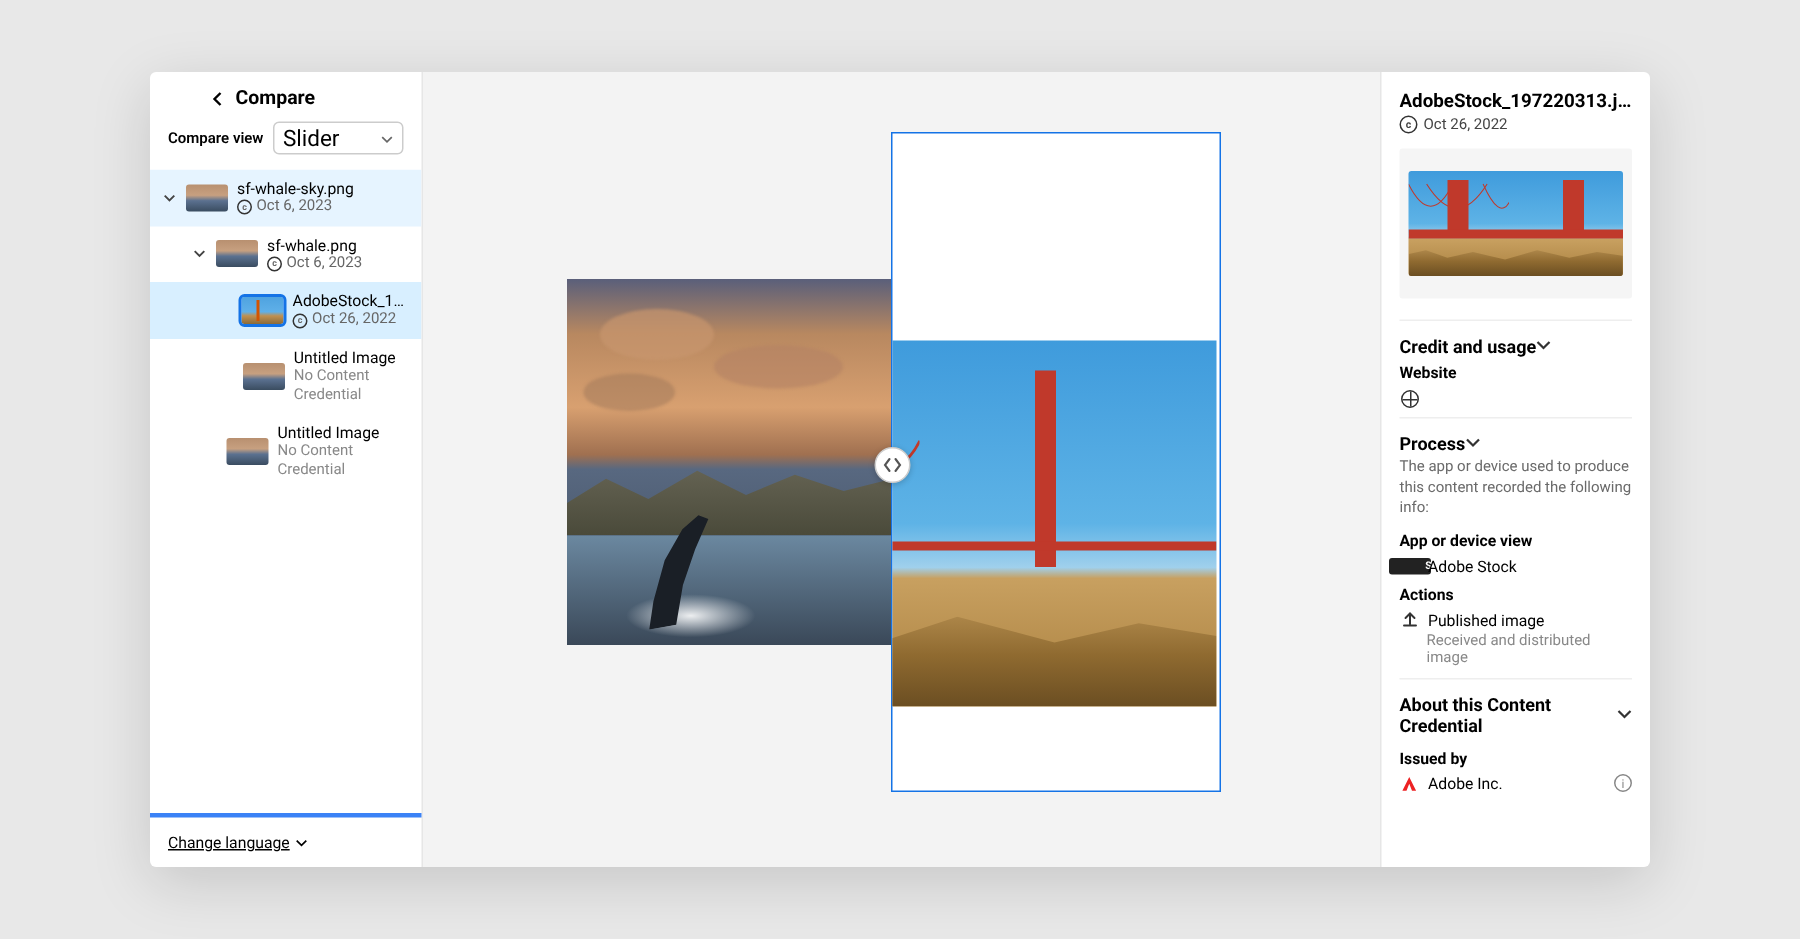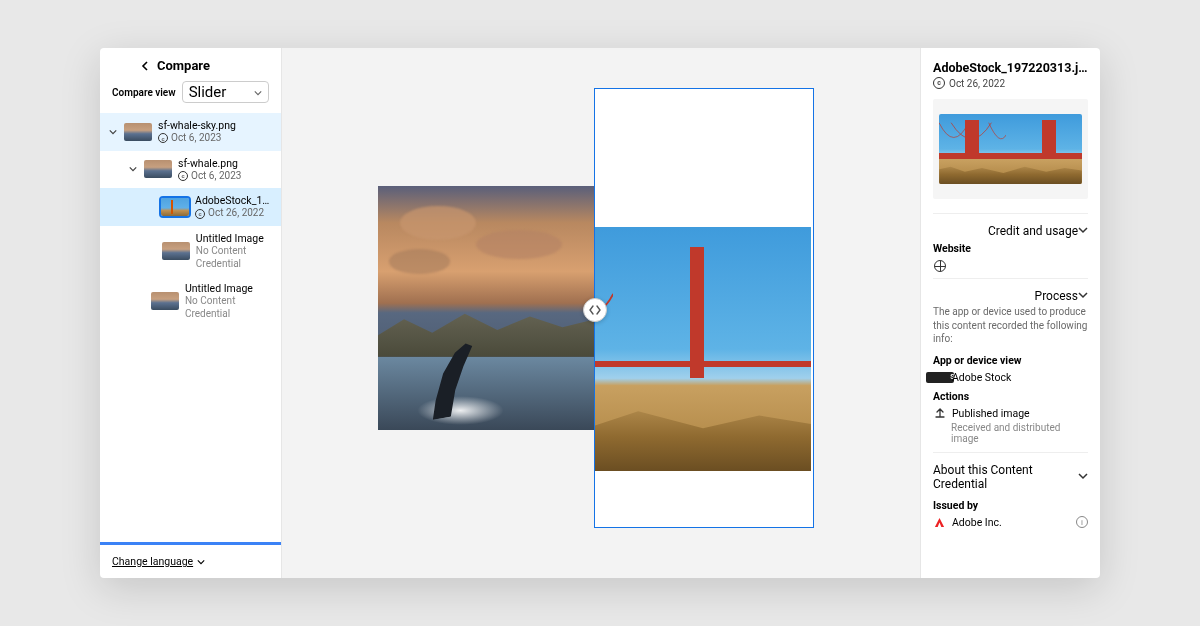--- a/index.html
+++ b/index.html
@@ -183,22 +183,22 @@
     font-size: 11px;
     overflow:auto;
   }
   .d-title { font-weight:700; font-size:12.5px; white-space:nowrap; overflow:hidden; text-overflow:ellipsis;}
   .d-sub { font-size:10px; color:#444; display:flex; align-items:center; gap:4px; margin-top:2px; margin-bottom:10px;}
   .d-preview {
     width:100%; height:100px; background:#f5f5f5; display:flex; align-items:center; justify-content:center; border-radius:2px; margin-bottom:14px;
   }
   .d-preview .inner { width:92%; height:70%; }
   .d-section-h {
-    display:flex; justify-content:flex-end; align-items:center;
-    font-weight:400; font-size:12px; margin-bottom:2px; padding-top:10px; border-top:1px solid #eee;
+    display:flex; justify-content:flex-start; align-items:center;
+    font-weight:700; font-size:12px; margin-bottom:2px; padding-top:10px; border-top:1px solid #eee;
   }
   .d-section-h:first-of-type { border-top:none; padding-top:0;}
   .d-muted { color:#6a6a6a; font-size:10px; line-height:1.35; margin-bottom:8px;}
   .d-label { font-weight:700; font-size:10.5px; margin-bottom:4px; margin-top:4px;}
   .d-row { display:flex; align-items:center; gap:6px; font-size:10.5px; margin-bottom:6px;}
   .d-link { color:#1473e6; text-decoration:underline; font-size:10.5px; word-break:break-all;}
   .icon-box { width:13px; height:13px; display:inline-flex; align-items:center; justify-content:center; flex-shrink:0;}
   .globe { width:12px;height:12px;border:1.5px solid #333;border-radius:50%; position:relative;}
   .globe::after{content:"";position:absolute;left:50%;top:0;bottom:0;width:1px;background:#333;}
   .globe::before{content:"";position:absolute;top:50%;left:0;right:0;height:1px;background:#333;}

